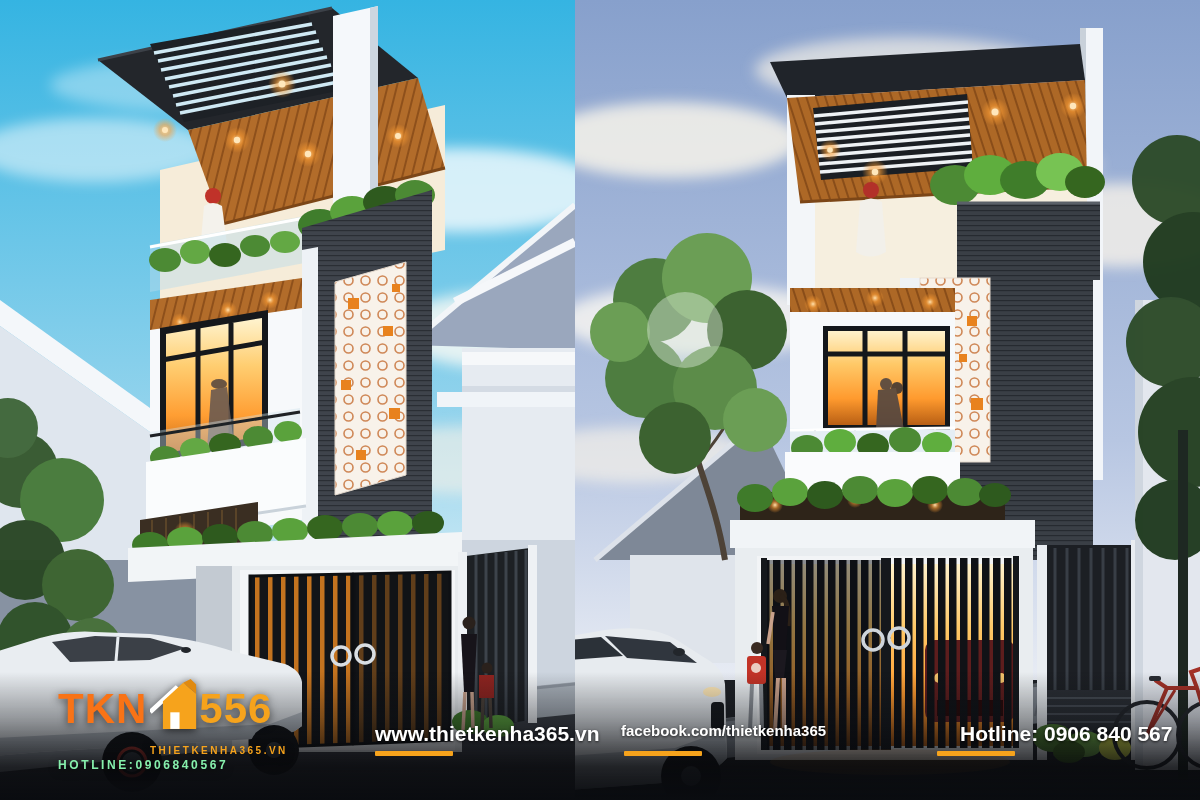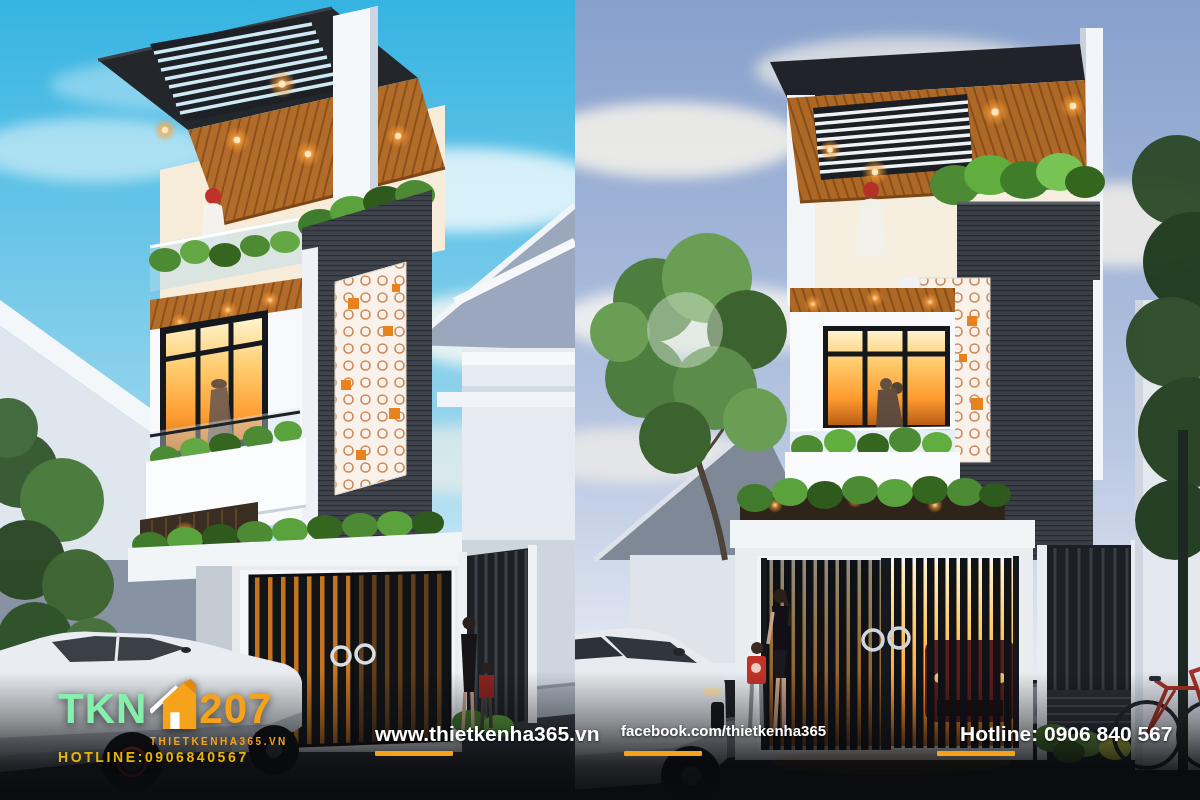--- a/index.html
+++ b/index.html
@@ -24,26 +24,26 @@
   .fi-fb{left:621px;top:722px;font-size:15px;}
   .fi-hot{left:960px;top:722px;font-size:21px;}
   .underline{position:absolute;height:5px;width:78px;background:var(--accent);border-radius:1px;}
   .ul-web{left:375px;top:751px;}
   .ul-fb{left:624px;top:751px;}
   .ul-hot{left:937px;top:751px;}
   
   .logo-block{position:absolute;left:58px;top:672px;width:270px;
     filter:drop-shadow(0 2px 4px rgba(0,0,0,.65));}
   .logo-row{display:flex;align-items:flex-end;height:58px;}
-  .logo-tkn{font-size:42px;font-weight:800;color:#86efac;letter-spacing:1px;line-height:1;}
+  .logo-tkn{font-size:42px;font-weight:800;color:#f97316;letter-spacing:1px;line-height:1;}
   .logo-365{font-size:42px;font-weight:800;color:var(--accent);letter-spacing:1px;line-height:1;}
   .logo-house{width:48px;height:56px;margin:0 1px -2px 3px;flex:0 0 auto;}
-  .logo-site{margin-top:6px;margin-left:92px;font-size:10px;font-weight:700;
+  .logo-site{margin-top:15px;margin-left:92px;font-size:10px;font-weight:700;
     letter-spacing:2.5px;color:var(--accent);}
-  .logo-hotline{margin-top:2px;font-size:14px;font-weight:700;letter-spacing:2.6px;color:#eab308;}
+  .logo-hotline{margin-top:2px;font-size:12px;font-weight:700;letter-spacing:2.6px;color:#86efac;}
 </style>
 </head>
 <body>
 
 <div class="canvas">
 
   <section class="panel panel-left">
   <svg viewBox="0 0 575 800" preserveAspectRatio="none">
     <defs>
       <linearGradient id="lsky" x1="0" y1="0" x2="0" y2="1">
@@ -661,21 +661,21 @@
 
   <div class="logo-block">
     <div class="logo-row">
       <span class="logo-tkn">TKN</span>
       <svg class="logo-house" viewBox="0 0 52 58">
         <path d="M2,36 L28,12 L34,17" fill="none" stroke="#FFFFFF" stroke-width="5" stroke-linecap="square"></path>
         <polygon points="14,26 36,6 50,18 50,56 14,56" fill="#F6A31C"></polygon>
         <polygon points="22,56 22,38 32,38 32,56" fill="#FFFFFF"></polygon>
         <polygon points="36,6 44,2 50,8 50,18" fill="#E08A10"></polygon>
       </svg>
-      <span class="logo-365">207</span>
+      <span class="logo-365">556</span>
     </div>
     <div class="logo-site">THIETKENHA365.VN</div>
     <div class="logo-hotline">HOTLINE:0906840567</div>
   </div>
 
   <div class="footer-item fi-web">www.thietkenha365.vn</div>
   <div class="underline ul-web"></div>
 
   <div class="footer-item fi-fb">facebook.com/thietkenha365</div>
   <div class="underline ul-fb"></div>

